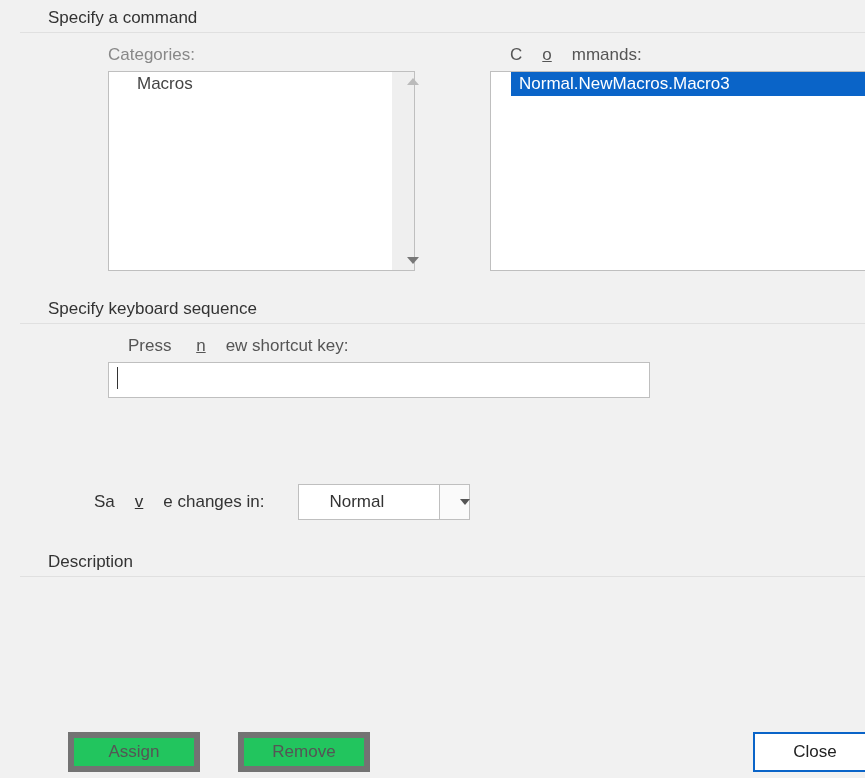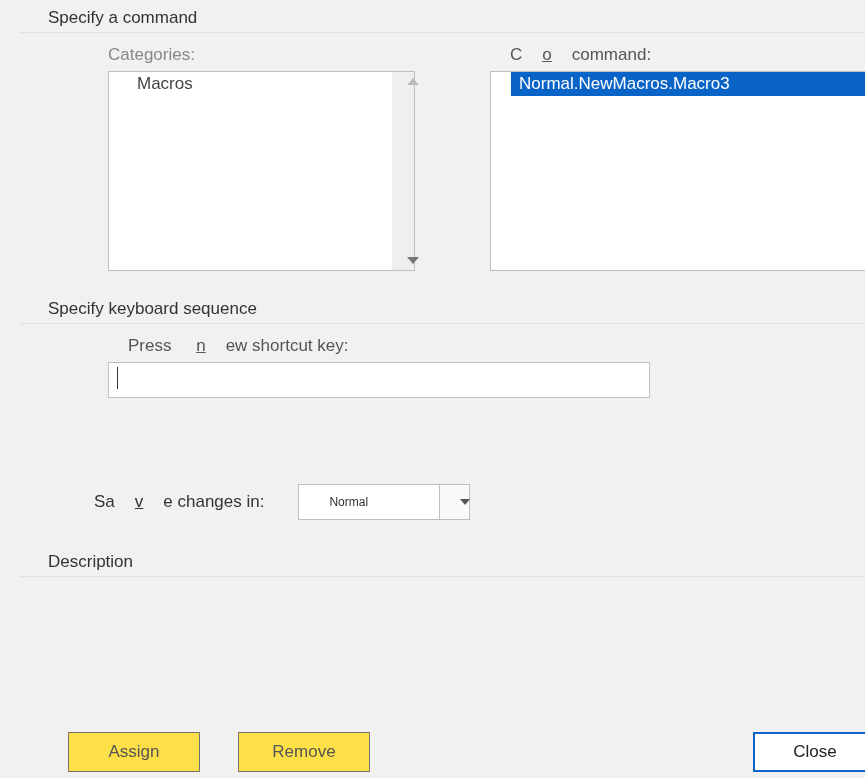--- a/index.html
+++ b/index.html
@@ -106,21 +106,21 @@
     align-items: stretch;
     border: 1px solid #bfbfbf;
     background: #fff;
     height: 36px;
   }
   .select-value {
     padding: 4px 10px;
     min-width: 100px;
     display: flex;
     align-items: center;
-    font-size: 12px;
+    font-size: 17px;
     color: #333;
   }
   .select-btn {
     width: 30px;
     border-left: 1px solid #bfbfbf;
     display: flex;
     align-items: center;
     justify-content: center;
     background: #fafafa;
   }
@@ -134,22 +134,22 @@
   .button-row {
     position: absolute;
     left: 8px; right: 8px; bottom: 6px;
     display: flex;
     gap: 18px;
   }
   .button-row .spacer { flex: 1; }
   .btn {
     min-width: 132px;
     height: 40px;
-    border: 1px solid #737373;
-    background: #fde047;
+    border: 6px solid #737373;
+    background: #22c55e;
     display: flex;
     align-items: center;
     justify-content: center;
     font-size: 17px;
     color: #555;
     cursor: default;
   }
   .btn.primary {
     border: 2px solid #0a64c8;
     background: #fff;
@@ -172,21 +172,21 @@
       <div class="listbox categories-box">
         <div class="list-item">Macros</div>
         <div class="scrollbar">
           <div class="tri tri-up"></div>
           <div class="tri tri-down-dk"></div>
         </div>
       </div>
     </div>
     <div class="col">
       <div class="label">
-        <span>C</span><span class="underline">o</span><span>command:</span>
+        <span>C</span><span class="underline">o</span><span>mmands:</span>
       </div>
       <div class="listbox commands-box">
         <div class="list-item selected">Normal.NewMacros.Macro3</div>
         <div class="scrollbar">
           <div class="tri tri-up-dim"></div>
           <div class="tri tri-down"></div>
         </div>
       </div>
     </div>
   </div>

